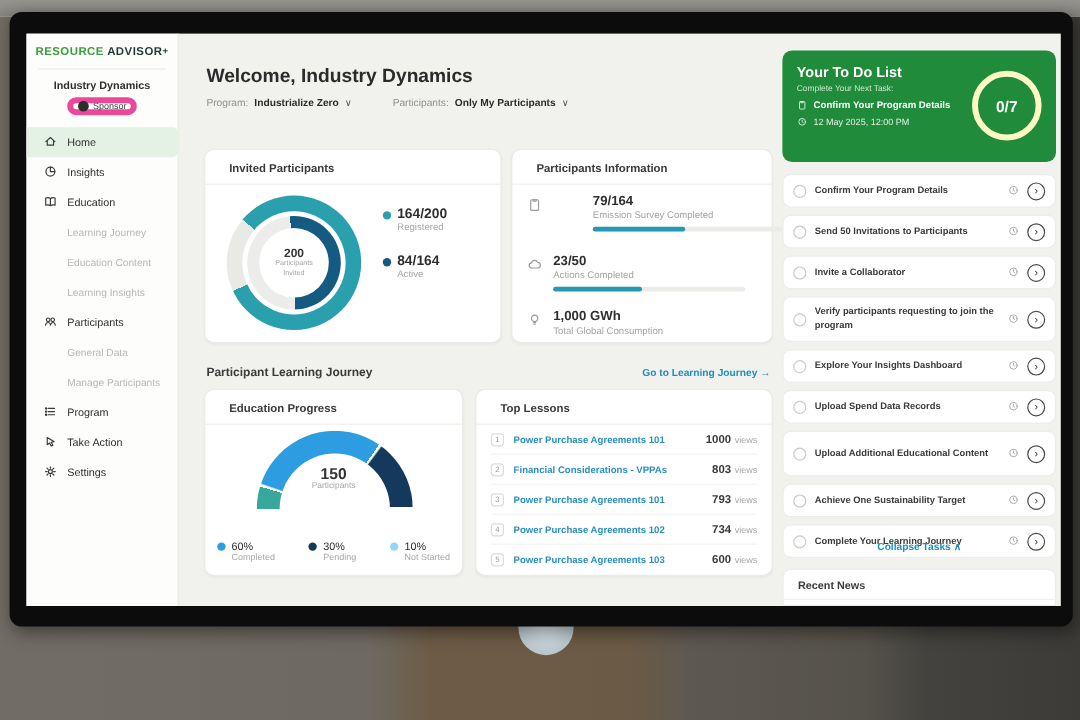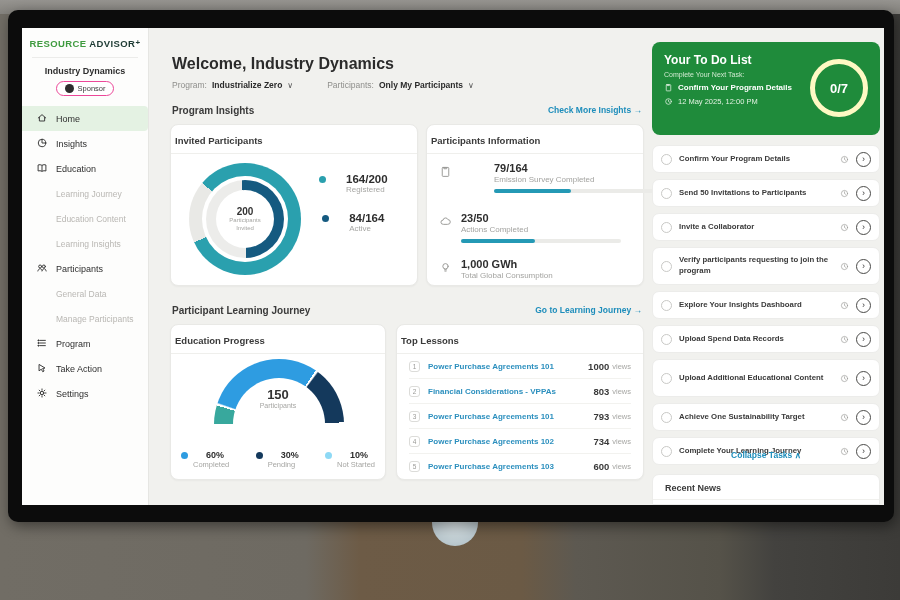--- a/index.html
+++ b/index.html
@@ -12,21 +12,21 @@
   .monitor { position:absolute; left:8px; top:10px; width:886px; height:512px; background:#0c0c0c;
     border-radius:10px; box-shadow:2px 4px 14px rgba(0,0,0,.45); }
   .screen { position:absolute; left:14px; top:18px; width:862px; height:477px; background:#f1f1ee; overflow:hidden; }
 
   
   .sidebar { position:absolute; left:0; top:0; width:127px; height:100%; background:#fdfdfc; border-right:1px solid #e6e6e3; }
   .logo { text-align:center; padding-top:10px; font-size:9.5px; font-weight:bold; letter-spacing:.4px; }
   .logo .g { color:#3f9b3f; } .logo .d { color:#1d3a33; } .logo .p { color:#1d3a33; font-size:8px; vertical-align:top; }
   .logo-div { border-bottom:1px solid #ececea; margin:8px 10px 0 10px; }
   .org { text-align:center; margin-top:8px; font-size:9px; font-weight:bold; color:#2e2e2e; }
-  .badge { margin:5px auto 0; width:58px; height:15px; border:1px solid #ec4899; border-radius:8px;
+  .badge { margin:5px auto 0; width:58px; height:15px; border:5px solid #ec4899; border-radius:8px;
     display:flex; align-items:center; justify-content:center; gap:4px; font-size:7.5px; color:#3a3a3a; background:#fff; }
   .badge-dot { width:9px; height:9px; border-radius:50%; background:#2d2d2d; color:#fff; font-size:6px;
     display:flex; align-items:center; justify-content:center; }
   .nav { margin-top:10px; }
   .nav-item { height:25px; display:flex; align-items:center; gap:8px; padding-left:14px; font-size:9px;
     font-weight:normal; color:#2f2f2f; cursor:pointer; }
   .nav-item.active { background:#e4f2e3; border-radius:0 4px 4px 0; }
   .nav-item svg { width:12px; height:12px; stroke:#3a3a3a; fill:none; stroke-width:1.3; stroke-linecap:round; stroke-linejoin:round; }
   .nav-sub { height:25px; display:flex; align-items:center; padding-left:34px; font-size:8.5px; color:#b9b7b3; cursor:pointer; }
 
@@ -35,33 +35,33 @@
   .welcome { position:absolute; left:4px; top:27px; font-size:16px; font-weight:bold; color:#2b2b2b; }
   .filters { position:absolute; left:4px; top:52px; display:flex; gap:34px; align-items:center; }
   .filter { display:flex; gap:5px; align-items:center; font-size:8.5px; }
   .filter .lab { color:#8f8f8c; }
   .filter .val { color:#2b2b2b; font-weight:bold; }
   .filter .chev { color:#555; font-size:8px; }
   .secrow { position:absolute; display:flex; justify-content:space-between; width:100%; padding:0 2px 0 4px; }
   .sectitle { font-size:10px; font-weight:bold; color:#3a3a3a; }
   .seclink { font-size:8.5px; font-weight:bold; color:#1d8dbb; cursor:pointer; }
   .card { position:absolute; background:#fff; border:1px solid #e9e9e6; border-radius:8px; box-shadow:0 1px 2px rgba(0,0,0,.04); }
-  .card-title { font-size:9.5px; font-weight:bold; color:#3a3a3a; padding:10px 12px 7px 4px; border-bottom:1px solid #efefec; }
+  .card-title { font-size:9.5px; font-weight:bold; color:#3a3a3a; padding:10px 12px 7px 20px; border-bottom:1px solid #efefec; }
 
   
   .donut-wrap { position:absolute; left:18px; top:38px; width:112px; height:112px; }
   .ring { position:absolute; border-radius:50%; }
   #donut-ring1 { inset:0; }
   .donut-hole1 { inset:13px; background:#fff; }
   #donut-ring2 { inset:17px; }
   .donut-hole2 { inset:27px; background:#fff; display:flex; flex-direction:column; align-items:center; justify-content:center; }
   .donut-center-v { font-size:10px; font-weight:bold; color:#333; }
   .donut-center-l { font-size:6px; color:#a6a6a3; text-align:center; line-height:1.3; }
   .donut-legend { position:absolute; left:148px; top:48px; display:flex; flex-direction:column; gap:18px; }
-  .dl-item { display:flex; gap:20px;justify-content:center; }
+  .dl-item { display:flex; gap:5px; }
   .dl-dot { width:7px; height:7px; border-radius:50%; margin-top:3px; }
   .dl-val { font-size:11.5px; font-weight:bold; color:#2e2e2e; }
   .dl-lab { font-size:8px; color:#a6a6a3; }
 
   
   .info-row { position:absolute; left:12px; display:flex; gap:8px; }
   .info-ic { width:14px; padding-top:2px; color:#9a9a97; }
   .info-ic svg { width:13px; height:13px; stroke:#9a9a97; fill:none; stroke-width:1.2; stroke-linecap:round; stroke-linejoin:round; }
   .info-val { font-size:11px; font-weight:bold; color:#2e2e2e; }
   .info-lab { font-size:8px; color:#a3a3a0; margin-top:1px; }
@@ -71,21 +71,21 @@
   
   .gauge { position:absolute; left:43px; top:34px; width:130px; height:66px; overflow:hidden; }
   #gauge-arc { position:absolute; left:0; top:0; width:130px; height:130px; border-radius:50%; }
   .gauge-hole { position:absolute; left:19px; top:19px; width:92px; height:92px; border-radius:50%; background:#fff; }
   .gauge-center { position:absolute; left:0; top:62px; width:100%; text-align:center; }
   .gauge-center-v { font-size:13px; font-weight:bold; color:#333; }
   .gauge-center-l { font-size:7px; color:#a6a6a3; }
   .gauge-legend { position:absolute; left:10px; bottom:10px; width:calc(100% - 20px); display:flex; justify-content:space-between; }
   .gl-item { display:flex; gap:5px; }
   .gl-dot { width:7px; height:7px; border-radius:50%; margin-top:2px; }
-  .gl-val { font-size:9px; font-weight:bold; color:#2e2e2e;margin-left:13px; }
+  .gl-val { font-size:9px; font-weight:normal; color:#2e2e2e; }
   .gl-lab { font-size:7.5px; color:#a6a6a3; }
 
   
   .lesson-row { display:flex; align-items:center; height:25px; margin:0 12px; border-bottom:1px solid #f2f2ef; cursor:pointer; }
   .lesson-row:last-child { border-bottom:none; }
   .lesson-rank { width:11px; height:11px; border:1px solid #dcdcd9; border-radius:3px; font-size:6.5px; color:#9a9a97;
     display:flex; align-items:center; justify-content:center; margin-right:8px; }
   .lesson-title { flex:1; font-size:8px; font-weight:bold; color:#2b8fbe; }
   .lesson-views-v { font-size:9.5px; font-weight:bold; color:#3a3a3a; }
   .lesson-views-s { font-size:7.5px; color:#a6a6a3; margin-left:3px; }
@@ -215,27 +215,20 @@
         <span class="val">Industrialize Zero</span>
         <span class="chev">∨</span>
       </div>
       <div class="filter">
         <span class="lab">Participants:</span>
         <span class="val">Only My Participants</span>
         <span class="chev">∨</span>
       </div>
     </div>
 
-    <div class="secrow" style="top:77px;">
-      <span class="sectitle">Program Insights</span>
-      <span class="seclink">
-        <span>Check More Insights</span>
-        <span>→</span>
-      </span>
-    </div>
 
     <div class="card" style="left:2px; top:96px; width:248px; height:162px;">
       <div class="card-title">Invited Participants</div>
       <div class="donut-wrap">
         <div class="ring" id="donut-ring1" style="background: conic-gradient(from 310deg, rgb(42, 160, 174) 0deg, rgb(42, 160, 174) 82%, rgb(233, 233, 230) 82%, rgb(233, 233, 230) 100%);"></div>
         <div class="ring donut-hole1"></div>
         <div class="ring" id="donut-ring2" style="background: conic-gradient(from 355deg, rgb(21, 90, 128) 0deg, rgb(21, 90, 128) 51%, rgb(236, 236, 234) 51%, rgb(236, 236, 234) 100%);"></div>
         <div class="ring donut-hole2">
           <div class="donut-center-v">200</div>
           <div class="donut-center-l">

